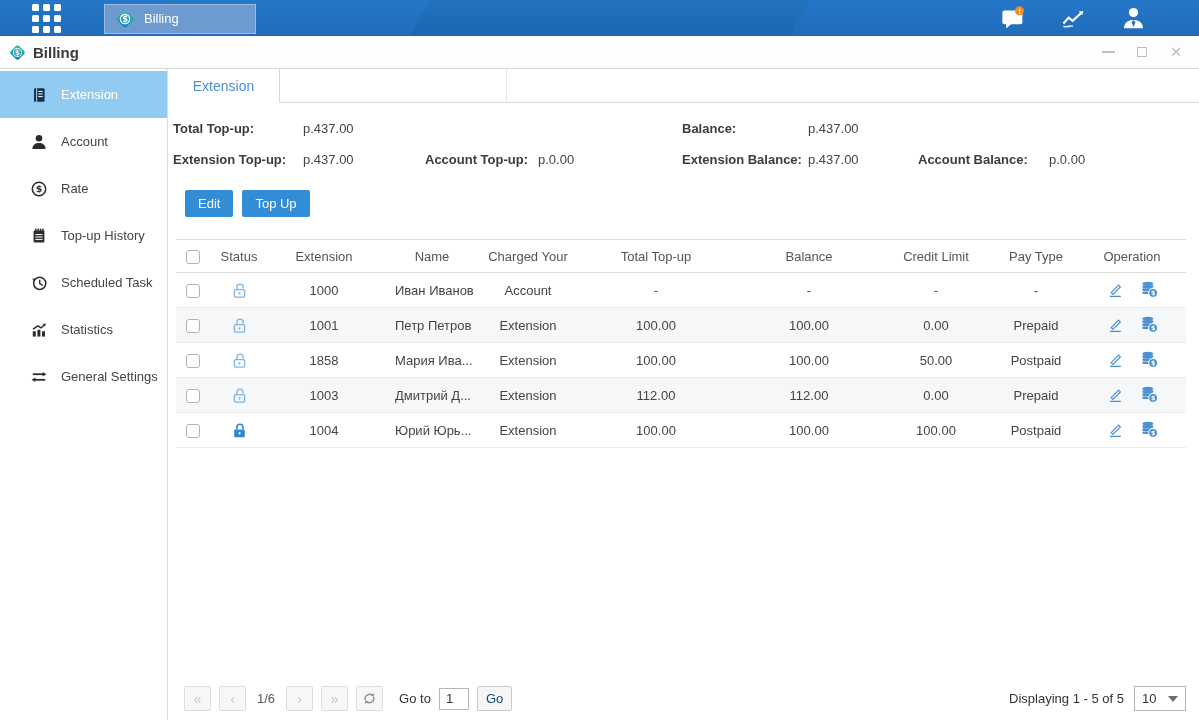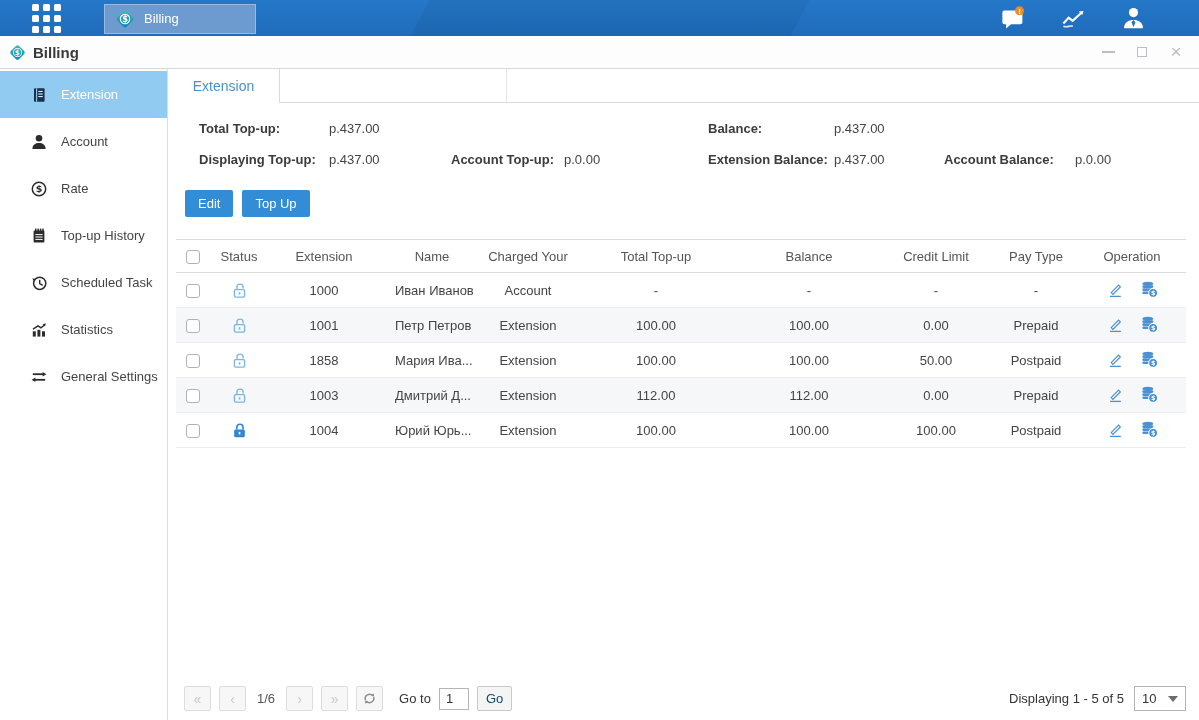--- a/index.html
+++ b/index.html
@@ -45,21 +45,21 @@
   
   .tabstrip { display:flex; height:34px; }
   .tab-active { width:112px; display:flex; align-items:center; justify-content:center;
     color:#4a8fd3; font-size:14px; border-right:1px solid #d9d9d9; background:#fff; cursor:pointer; }
   .tab-spacer { width:227px; border-bottom:1px solid #d9d9d9; border-right:1px solid #e6e6e6; }
   .tab-rest { flex:1; border-bottom:1px solid #d9d9d9; }
 
   
   .summary { display:flex; margin-top:10px; }
   .sum-col { display:flex; flex-direction:column; }
-  .sum-col.left { margin-left:31px; width:509px; }
+  .sum-col.left { margin-left:5px; width:509px; }
   .sum-row { display:flex; height:31px; align-items:center; }
   .lbl { font-weight:bold; color:#3c3c3c; }
   .val { color:#444; }
   .w130 { width:130px; } .w122 { width:122px; } .w113 { width:113px; }
   .w126 { width:126px; } .w110 { width:110px; } .w131 { width:131px; }
 
   
   .actions { margin:15px 0 0 17px; display:flex; gap:9px; }
   .btn-primary { background:#338cd6; color:#fff; border:none; border-radius:2px;
     height:27px; padding:0 13px; font-size:13px; font-family:inherit; cursor:pointer; }
@@ -275,21 +275,21 @@
       <div class="tab-rest"></div>
     </div>
 
     <div class="summary">
       <div class="sum-col left">
         <div class="sum-row">
           <span class="lbl w130">Total Top-up:</span>
           <span class="val">p.437.00</span>
         </div>
         <div class="sum-row">
-          <span class="lbl w130">Displaying Top-up:</span>
+          <span class="lbl w130">Extension Top-up:</span>
           <span class="val w122">p.437.00</span>
           <span class="lbl w113">Account Top-up:</span>
           <span class="val">p.0.00</span>
         </div>
       </div>
       <div class="sum-col">
         <div class="sum-row">
           <span class="lbl w126">Balance:</span>
           <span class="val">p.437.00</span>
         </div>

